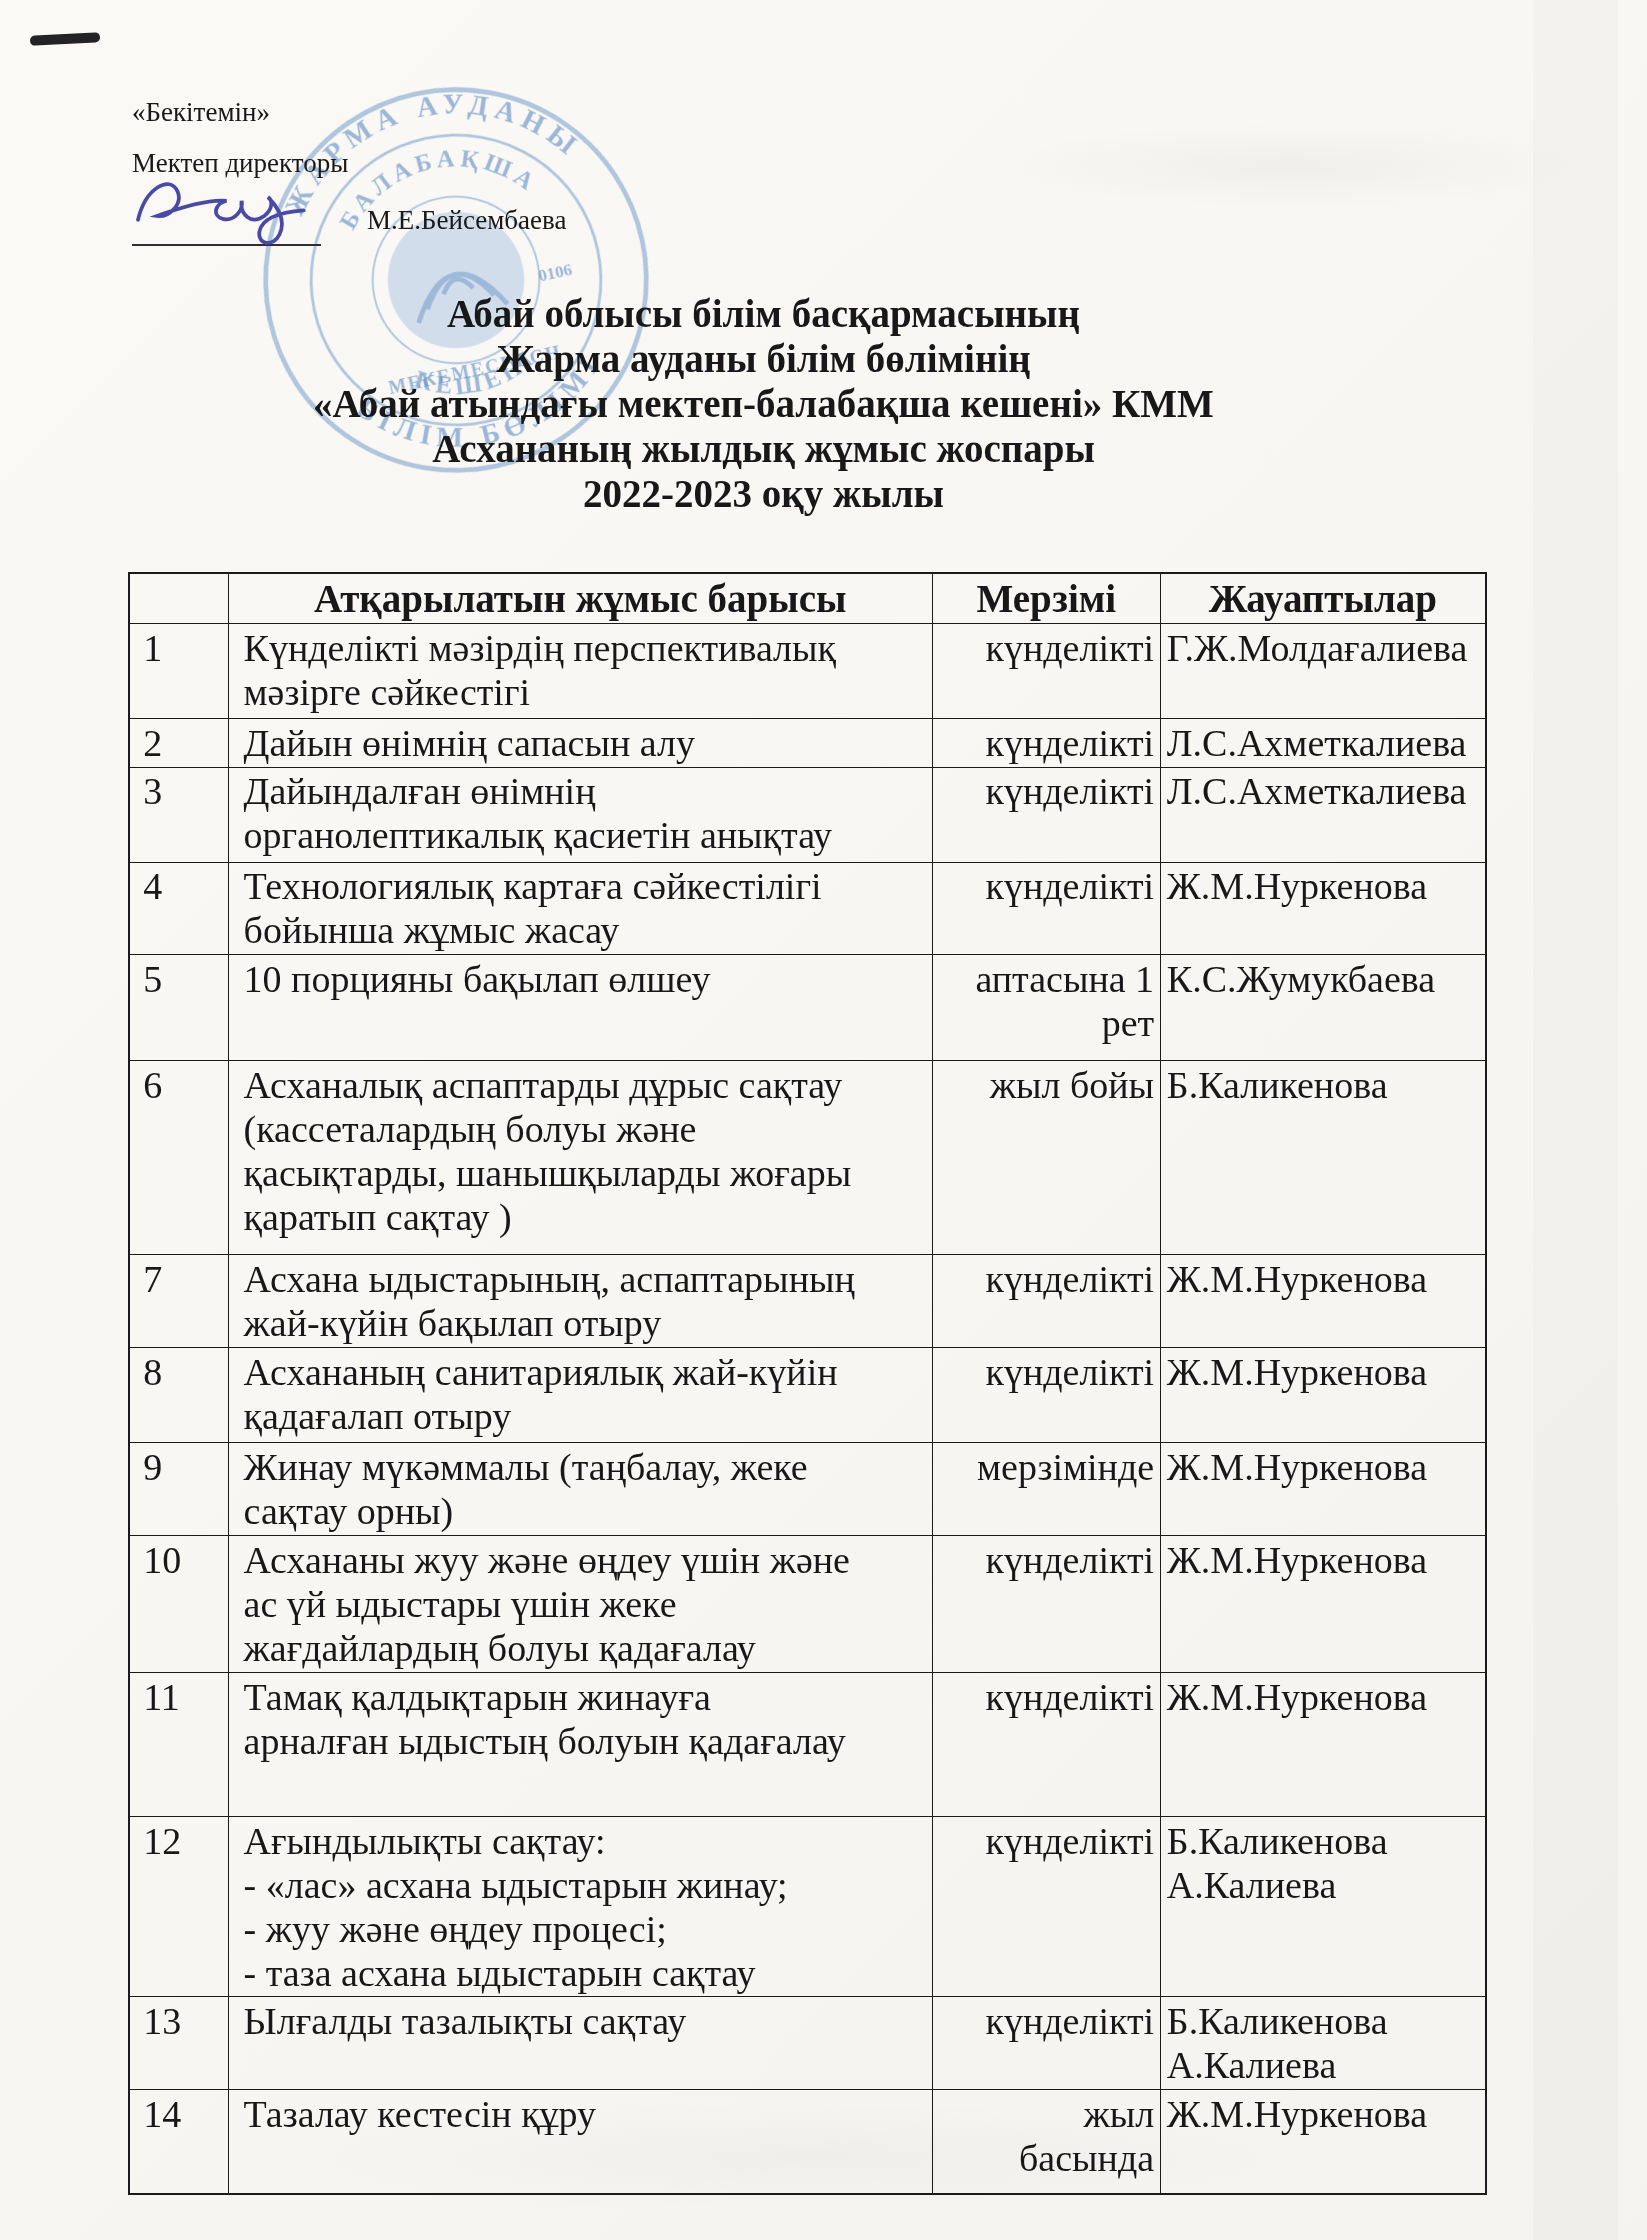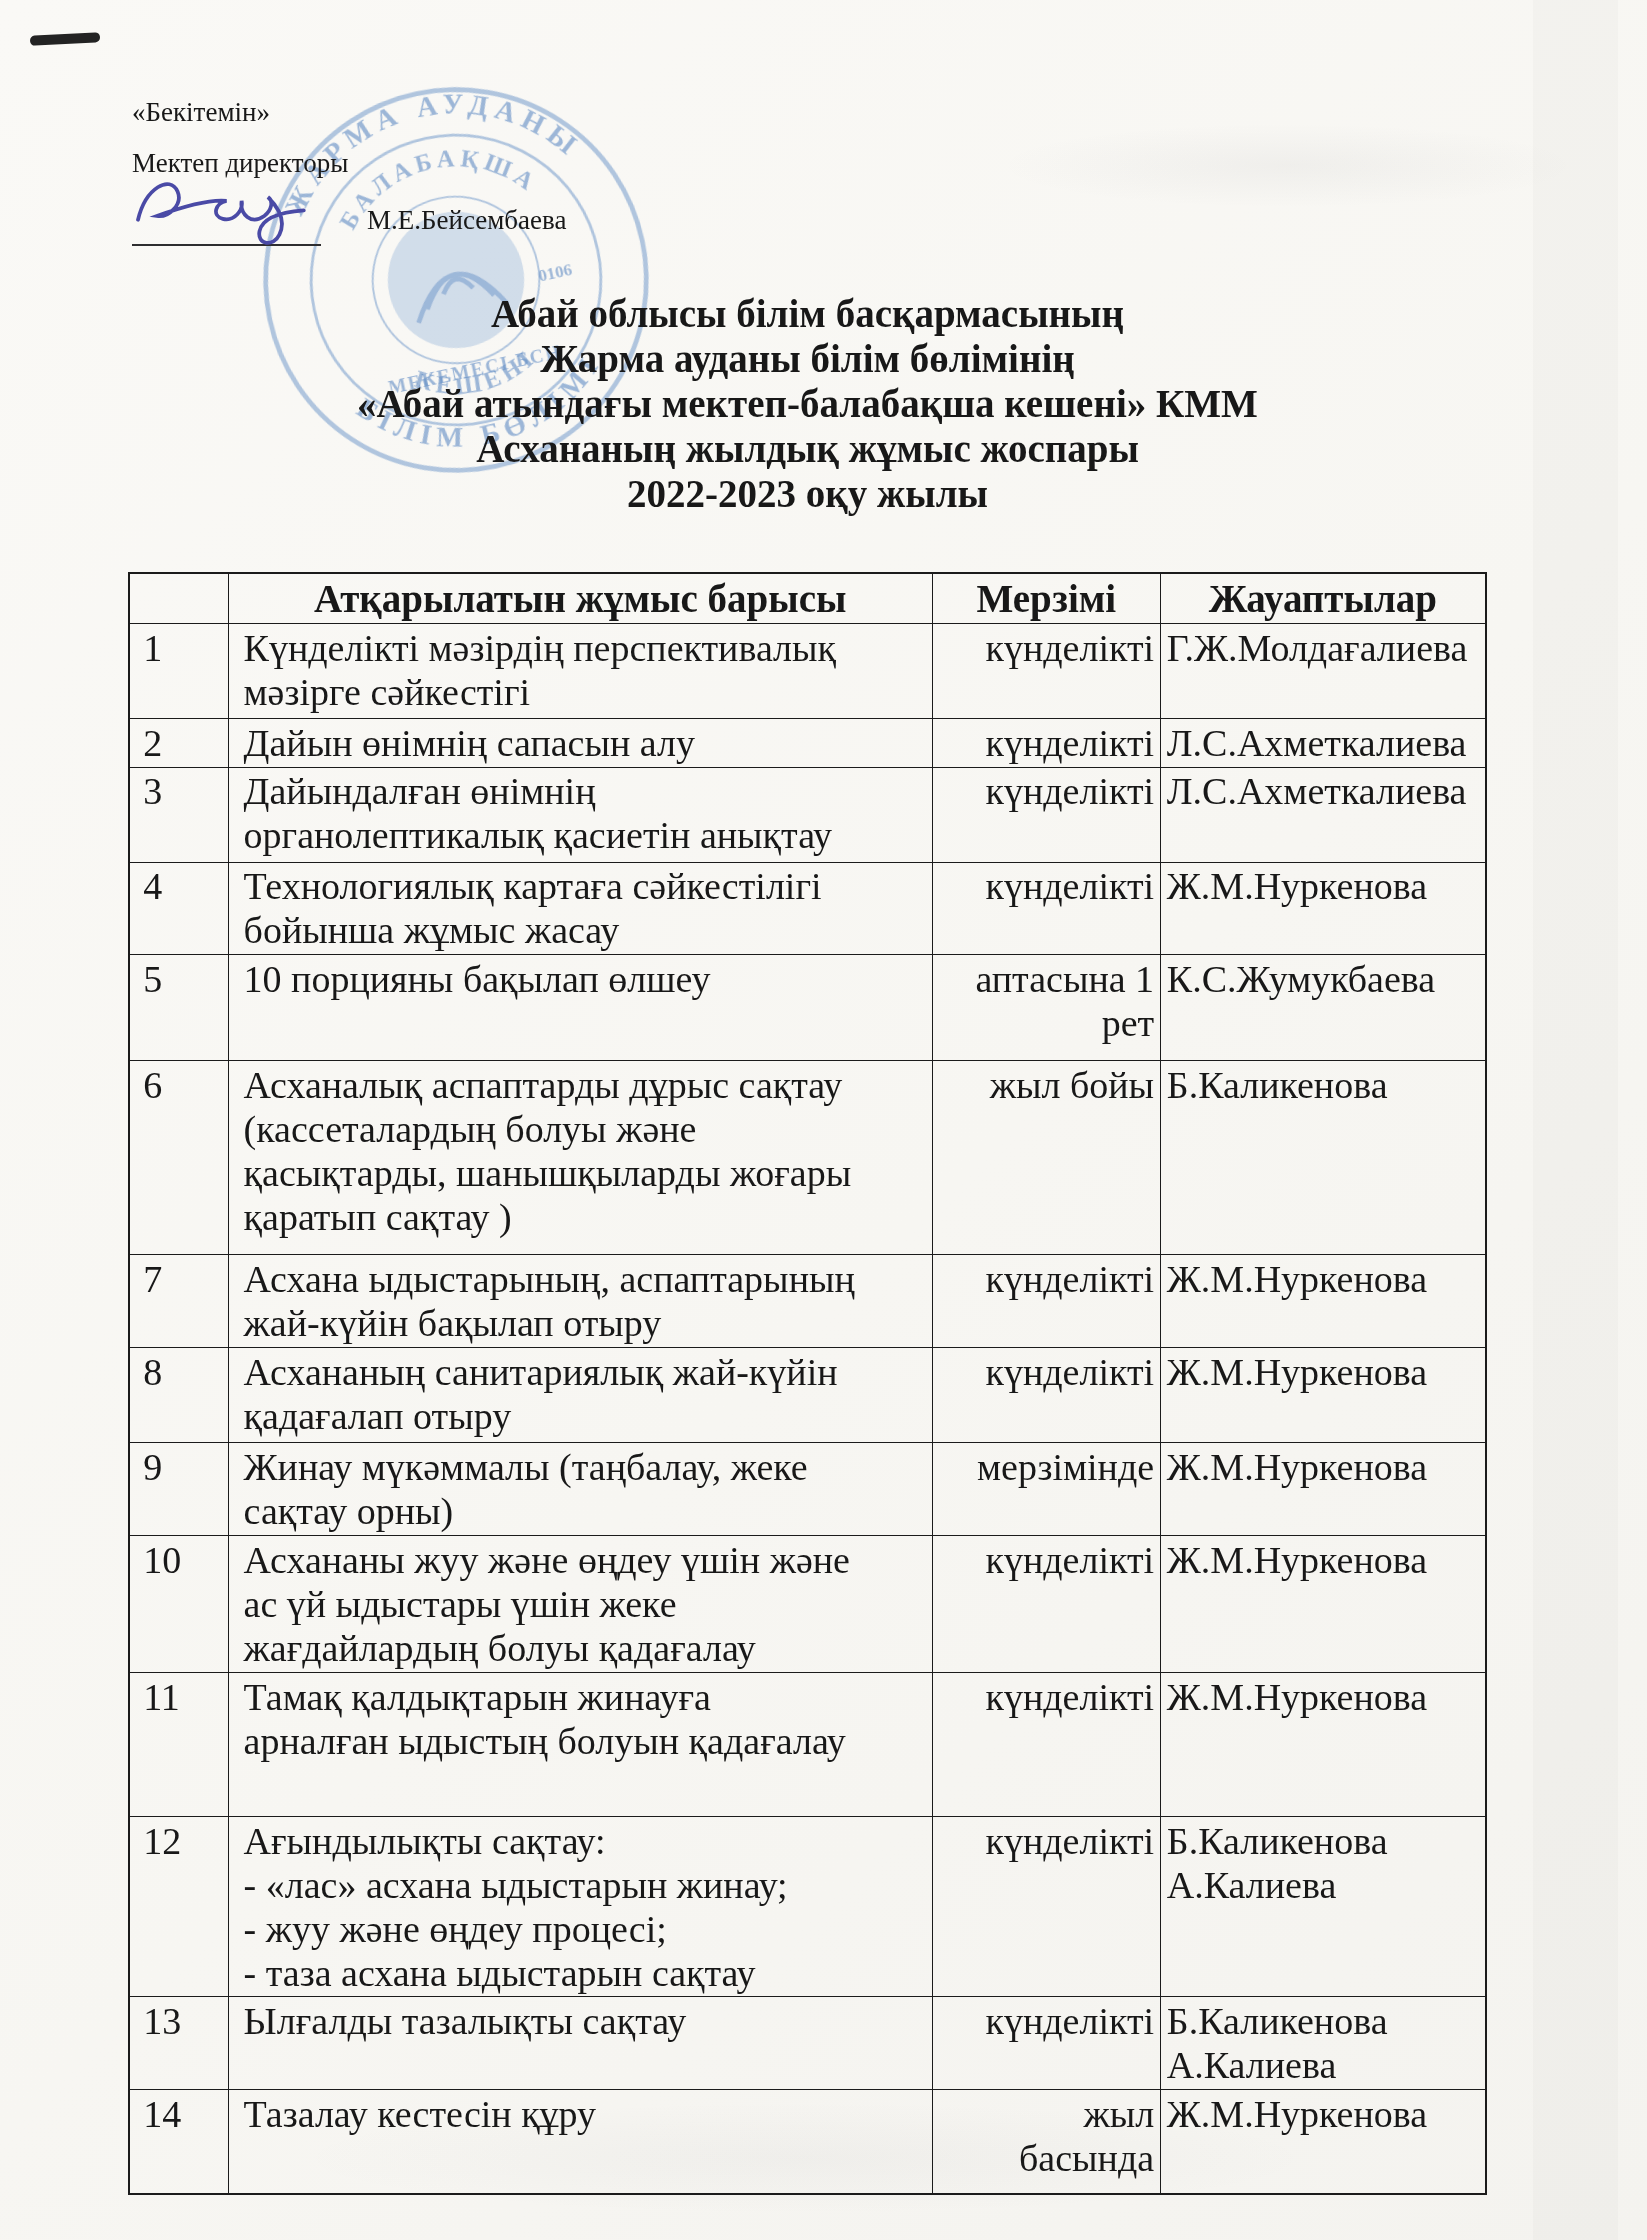--- a/index.html
+++ b/index.html
@@ -17,21 +17,21 @@
   .approval{position:absolute;left:132px;top:87px;z-index:3;font-size:27px;line-height:51px;}
   .approval .line{white-space:pre;}
   .sig-row{display:flex;align-items:flex-end;margin-top:5.7px;gap:31px;}
   .sig-box{position:relative;width:189px;height:49px;border-bottom:2.8px solid #2e2e30;}
   .sig-box svg{position:absolute;left:-3.8px;top:-28px;}
   .director-name{margin-left:15px;}
   
   .stamp{position:absolute;left:242px;top:66px;z-index:1;transform:rotate(-12deg);filter:blur(0.5px);opacity:.9;}
   
   .title-block{position:absolute;left:0;top:291px;width:1527px;z-index:3;
-    text-align:center;font-weight:bold;font-size:39px;line-height:45px;padding-left:44px;}
+    text-align:center;font-weight:bold;font-size:39px;line-height:45px;}
   
   .table-wrap{position:absolute;left:128px;top:572px;width:1359px;z-index:3;}
   table.plan{width:100%;border-collapse:collapse;border:2.8px solid #1b1b1b;table-layout:fixed;}
   .plan th,.plan td{border:1.9px solid #1b1b1b;vertical-align:top;white-space:pre-line;overflow:hidden;}
   .plan th{font-size:39px;font-weight:bold;text-align:center;height:44px;padding:1.9px 3.8px;}
   .plan td{font-size:38px;line-height:44px;padding:1.9px 9.5px;}
   .plan td.c-num{padding-left:13.2px;}
   .plan td.c-task{padding-left:15px;margin-top:48px;}
   .plan td.c-term{text-align:right;padding:1.9px 5.7px;}
   .plan td.c-resp{padding-left:6px;}

